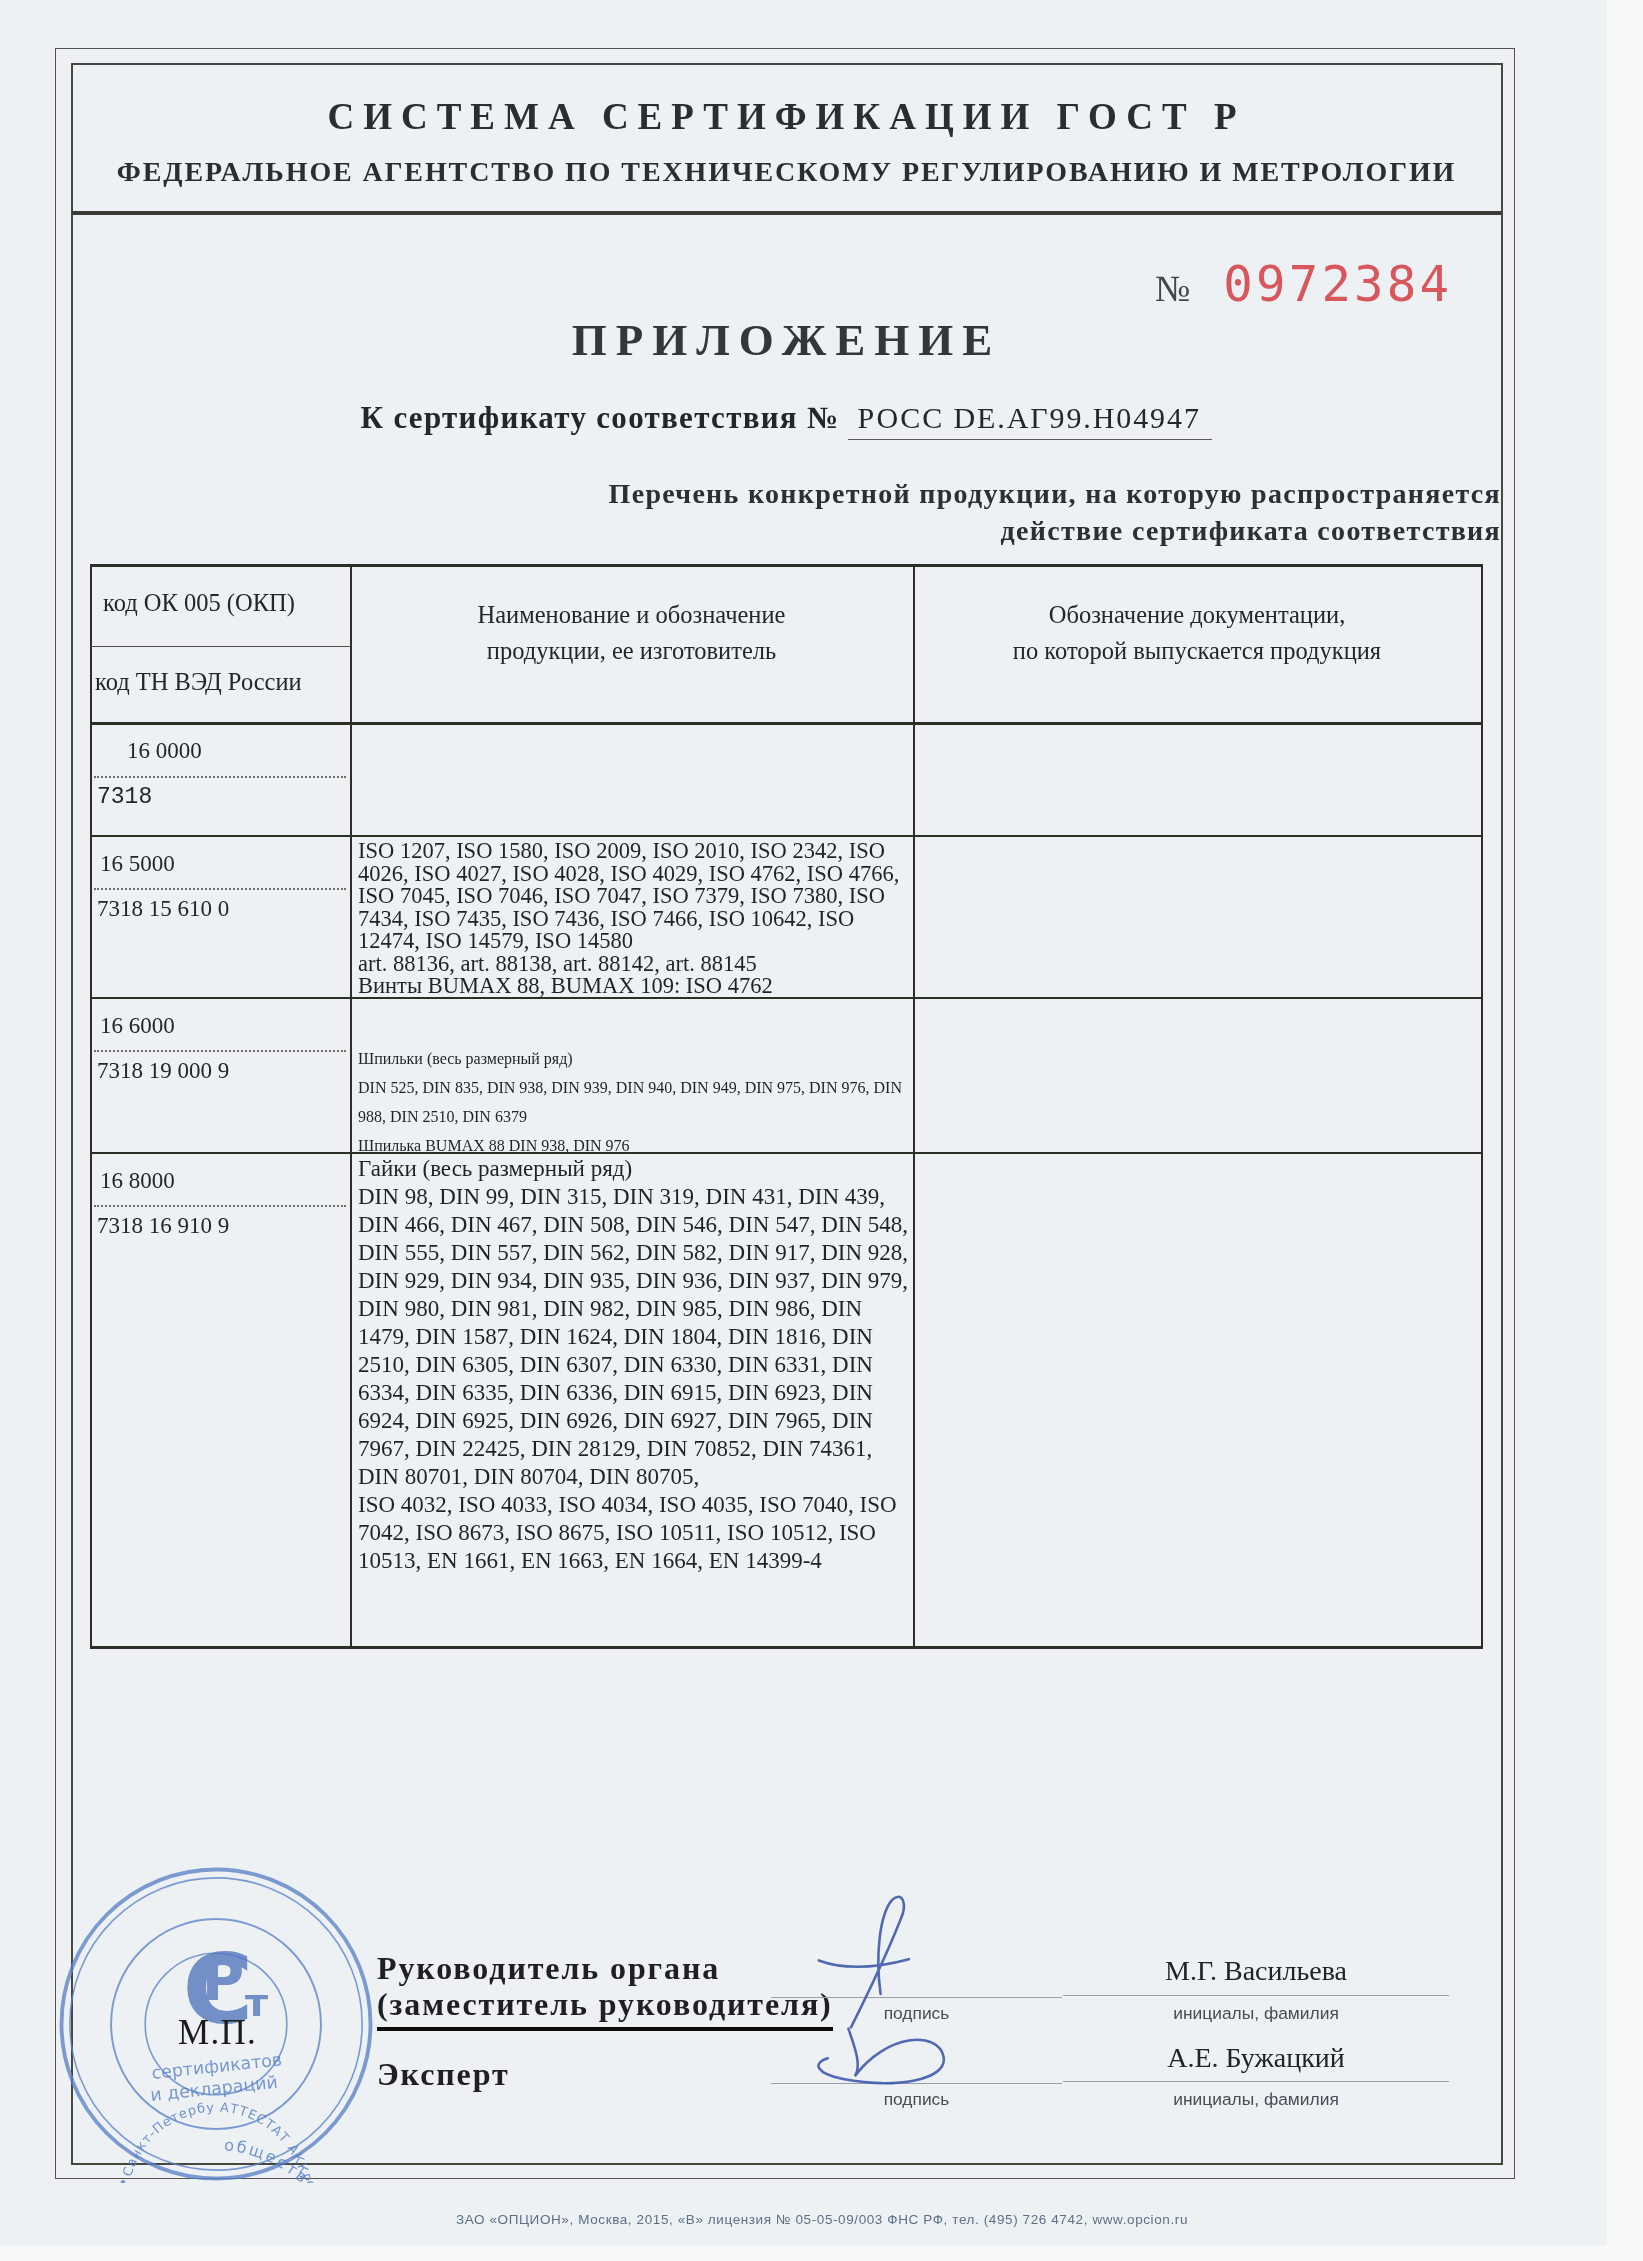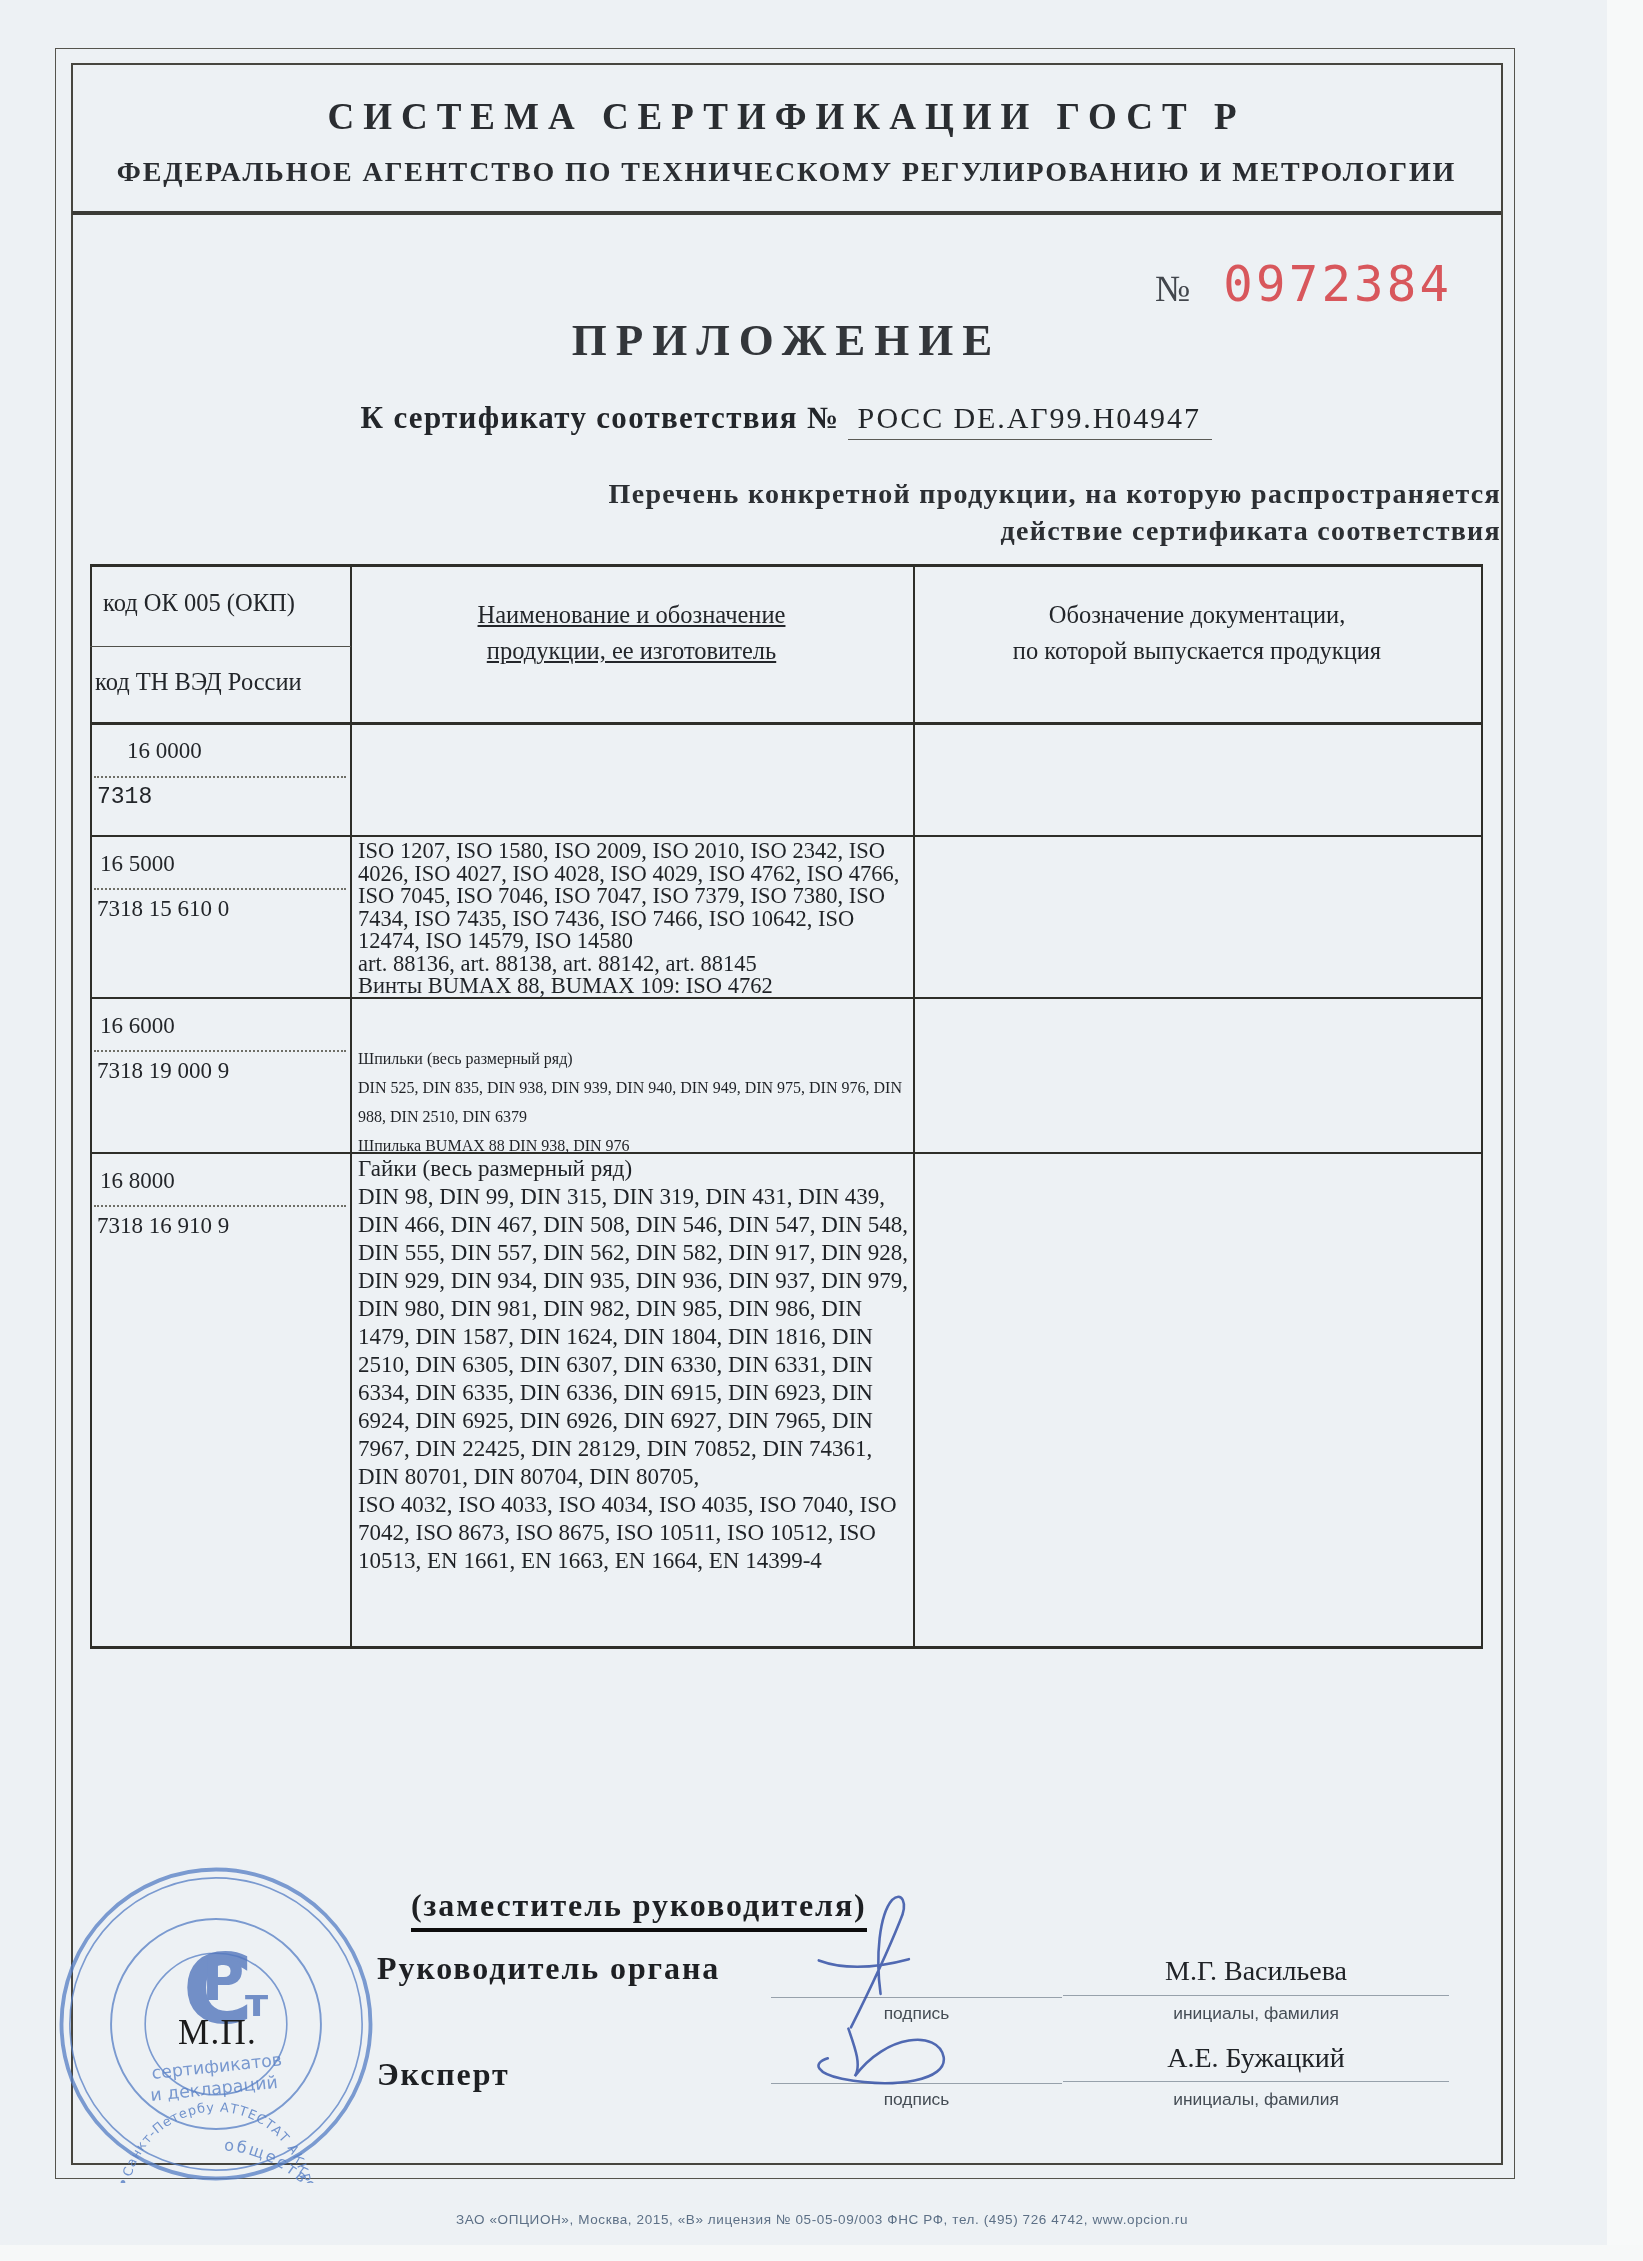--- a/index.html
+++ b/index.html
@@ -43,40 +43,40 @@
   .tl-bot{left:90px;top:1646px;width:1393px;height:2.6px;}
   .tv{position:absolute;background:#2e2e29;width:1.9px;top:564px;height:1085px;}
   .tv-l{left:90px;}
   .tv-1{left:350px;}
   .tv-2{left:913px;}
   .tv-r{left:1481px;}
   .tl-split{left:90px;top:646px;width:261px;height:1.3px;background:#50504a;}
 
   .th1a{position:absolute;left:103px;top:589px;font-size:24.5px;}
   .th1b{position:absolute;left:95px;top:668px;font-size:24.5px;}
-  .th2{position:absolute;left:350px;top:597px;width:563px;text-align:center;font-size:24.5px;line-height:36px;text-decoration:underline;}
+  .th2{position:absolute;left:350px;top:597px;width:563px;text-align:center;font-size:24.5px;line-height:36px;}
   .th3{position:absolute;left:913px;top:597px;width:568px;text-align:center;font-size:24.5px;line-height:36px;}
 
   .okp{position:absolute;left:100px;font-size:23px;}
   .dots{position:absolute;left:94px;width:252px;height:0;border-top:2.6px dotted #6e6e66;}
   .tnved{position:absolute;left:97px;font-size:23px;}
   .okp-r1{top:738px;margin-left:27px;} .dots-r1{top:776px;} .tnved-r1{top:784px;font-family:Liberation Mono, monospace;}
   .okp-r2{top:851px;} .dots-r2{top:888px;} .tnved-r2{top:896px;}
   .okp-r3{top:1013px;} .dots-r3{top:1050px;} .tnved-r3{top:1058px;}
   .okp-r4{top:1168px;} .dots-r4{top:1205px;} .tnved-r4{top:1213px;}
 
   .cellc{position:absolute;left:358px;width:551px;overflow:hidden;text-align:left;color:#1f2226;}
   .c2r2{top:840px;height:157px;font-size:22.5px;line-height:22.5px;}
   .c2r3{top:1004px;height:147px;font-size:16px;line-height:29px;margin-top:40px;}
   .c2r4{top:1155px;height:490px;font-size:23px;line-height:28px;}
 
   
   .sig-label{position:absolute;left:377px;font-size:32px;font-weight:bold;letter-spacing:1.9px;color:#1e2023;}
   .sl-1{top:1950px;}
-  .sl-2{top:1887px;margin-left:34px;}
+  .sl-2{top:1986px;}
   .sl-2 span{display:inline-block;border-bottom:4.5px solid #0d0d0d;padding-bottom:3.9px;}
   .sl-3{top:2056px;}
   .sig-line{position:absolute;height:0;border-top:1.3px solid #97a1ab;}
   .sig-line-1{left:771px;top:1997px;width:291px;}
   .sig-line-2{left:771px;top:2083px;width:291px;}
   .name-line-1{left:1063px;top:1995px;width:386px;}
   .name-line-2{left:1063px;top:2081px;width:386px;}
   .caption{position:absolute;font-family:"Liberation Sans", sans-serif;font-size:17.4px;color:#454d55;text-align:center;}
   .cap-p1{left:771px;top:2003px;width:291px;}
   .cap-p2{left:771px;top:2089px;width:291px;}

